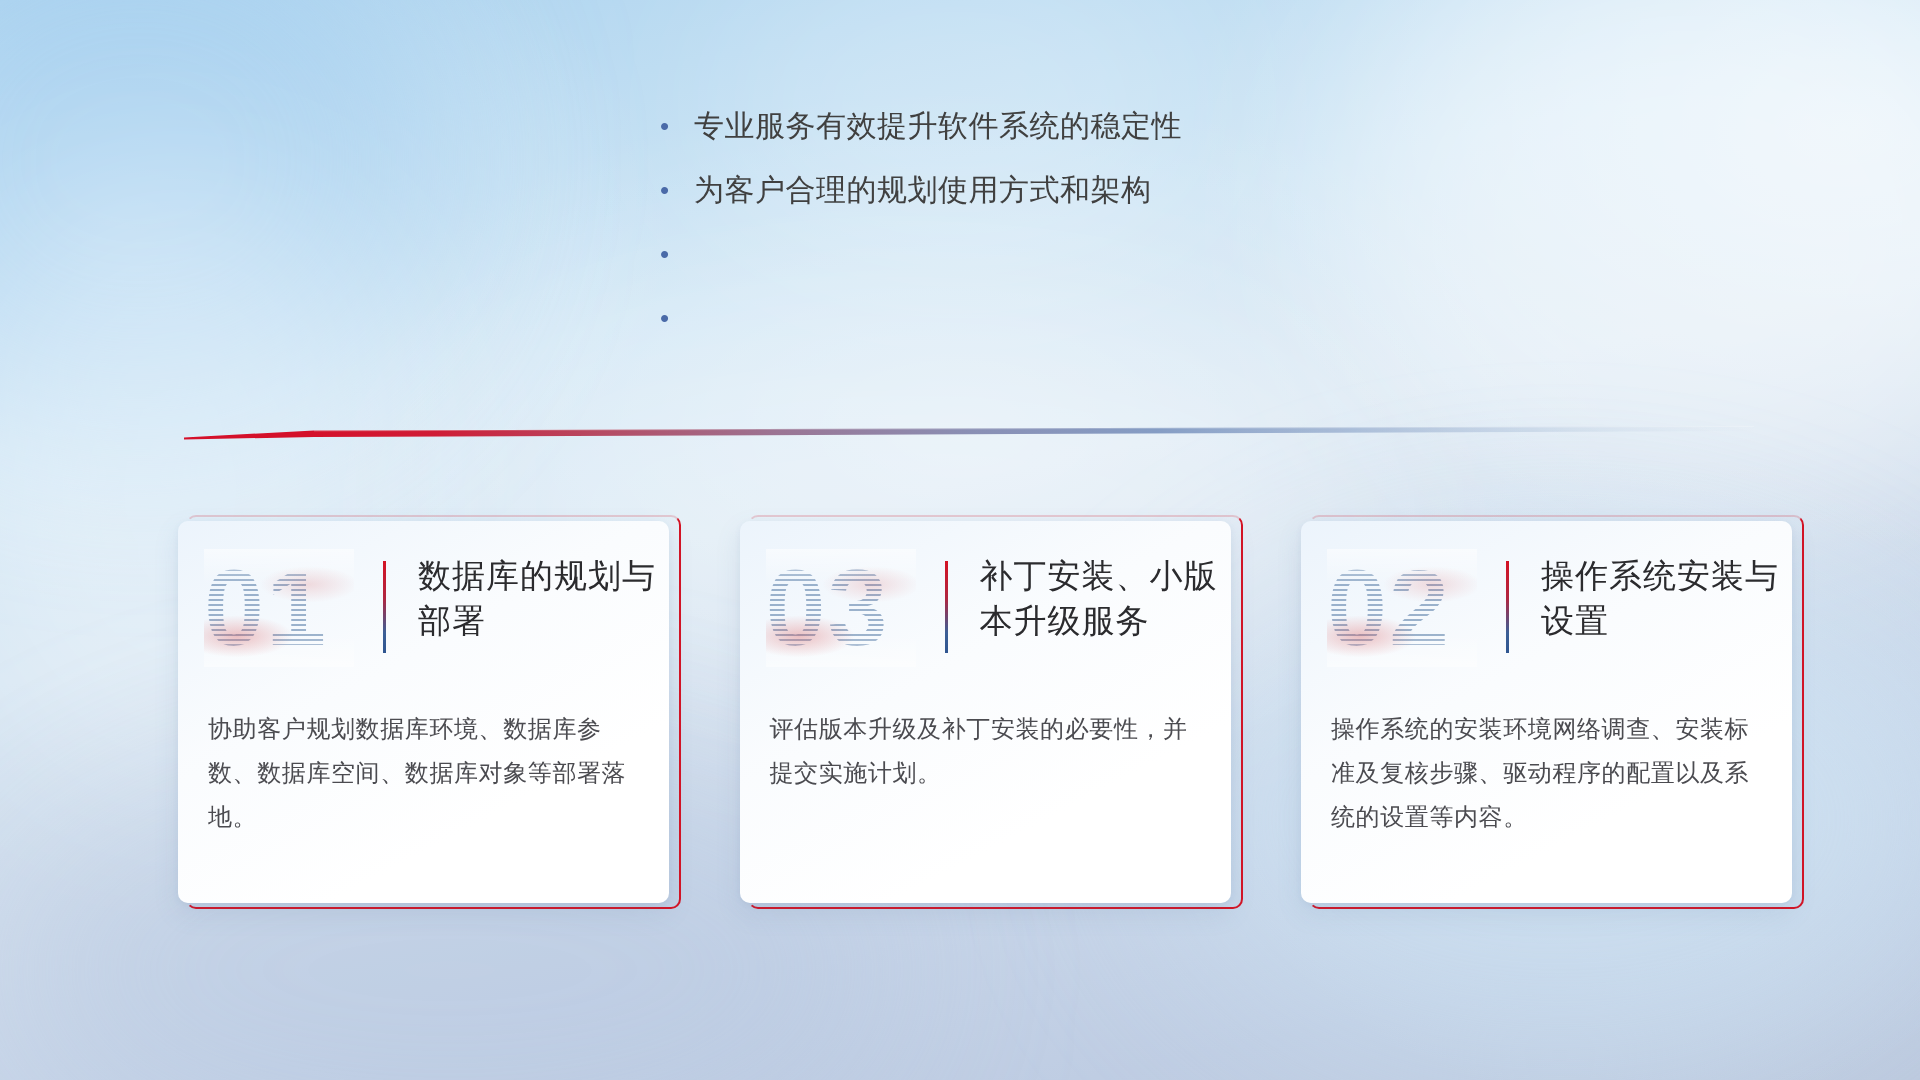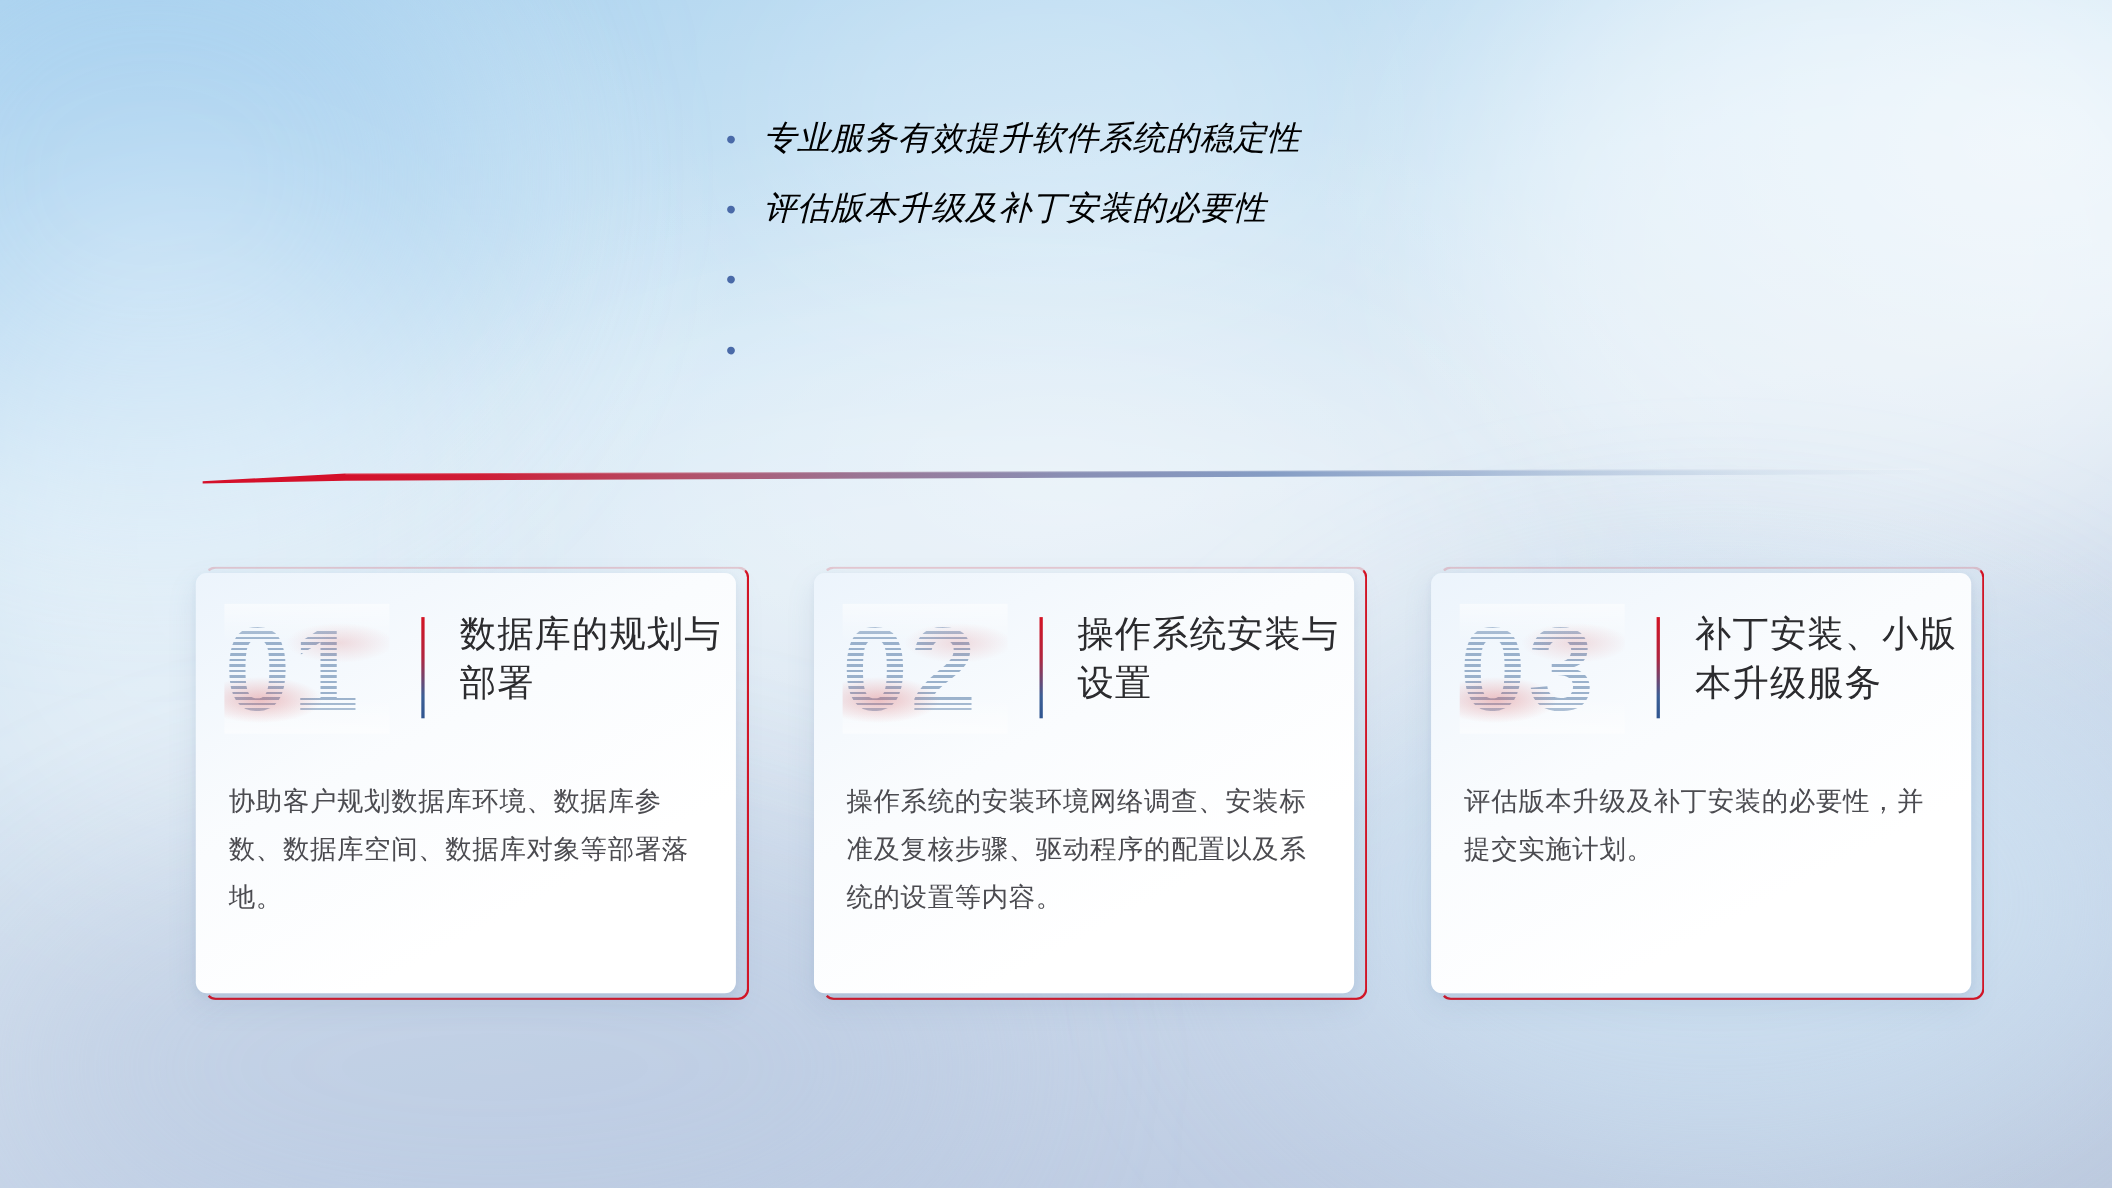--- a/index.html
+++ b/index.html
@@ -41,25 +41,24 @@
   }
   .bullet-row {
     display:flex; align-items:flex-start;
     height:64px;
   }
   .bullet-dot {
     width:34px; flex:0 0 34px; text-align:left;
     color:#4a6aa8; font-size:26px; line-height:40px;
   }
   .bullet-text {
-    color:#000000;
+    color:#404040;
     font-size:30px; line-height:40px;
     letter-spacing:0.5px;
     white-space:nowrap;
-    font-style:italic;
   }
 
   
   .divider-wrap {
     position:absolute; left:184px; top:424px; width:1570px; height:22px;
   }
   .divider-wrap svg { display:block; width:100%; height:100%; }
 
   
   .cards {
@@ -156,21 +155,21 @@
 
 <div class="bullets">
 
   <div class="bullet-row">
     <div class="bullet-dot">•</div>
     <div class="bullet-text">专业服务有效提升软件系统的稳定性</div>
   </div>
 
   <div class="bullet-row">
     <div class="bullet-dot">•</div>
-    <div class="bullet-text">评估版本升级及补丁安装的必要性</div>
+    <div class="bullet-text">为客户合理的规划使用方式和架构</div>
   </div>
 
   <div class="bullet-row">
     <div class="bullet-dot">•</div>
   </div>
 
   <div class="bullet-row">
     <div class="bullet-dot">•</div>
   </div>
 
@@ -213,38 +212,38 @@
       </div>
       <div class="card-body">协助客户规划数据库环境、数据库参数、数据库空间、数据库对象等部署落地。</div>
     </div>
   </div>
 
   <div class="card">
     <div class="card-outline"></div>
     <div class="card-face">
       <div class="card-head">
         <div class="card-number">
+          <span>03</span>
+        </div>
+        <div class="card-number-tint"></div>
+        <div class="card-rule"></div>
+        <div class="card-title">补丁安装、小版本升级服务</div>
+      </div>
+      <div class="card-body">评估版本升级及补丁安装的必要性，并提交实施计划。</div>
+    </div>
+  </div>
+
+  <div class="card">
+    <div class="card-outline"></div>
+    <div class="card-face">
+      <div class="card-head">
+        <div class="card-number">
           <span>02</span>
         </div>
         <div class="card-number-tint"></div>
         <div class="card-rule"></div>
         <div class="card-title">操作系统安装与设置</div>
       </div>
       <div class="card-body">操作系统的安装环境网络调查、安装标准及复核步骤、驱动程序的配置以及系统的设置等内容。</div>
     </div>
   </div>
 
-  <div class="card">
-    <div class="card-outline"></div>
-    <div class="card-face">
-      <div class="card-head">
-        <div class="card-number">
-          <span>03</span>
-        </div>
-        <div class="card-number-tint"></div>
-        <div class="card-rule"></div>
-        <div class="card-title">补丁安装、小版本升级服务</div>
-      </div>
-      <div class="card-body">评估版本升级及补丁安装的必要性，并提交实施计划。</div>
-    </div>
-  </div>
-
 </div>
 
 </body></html>

